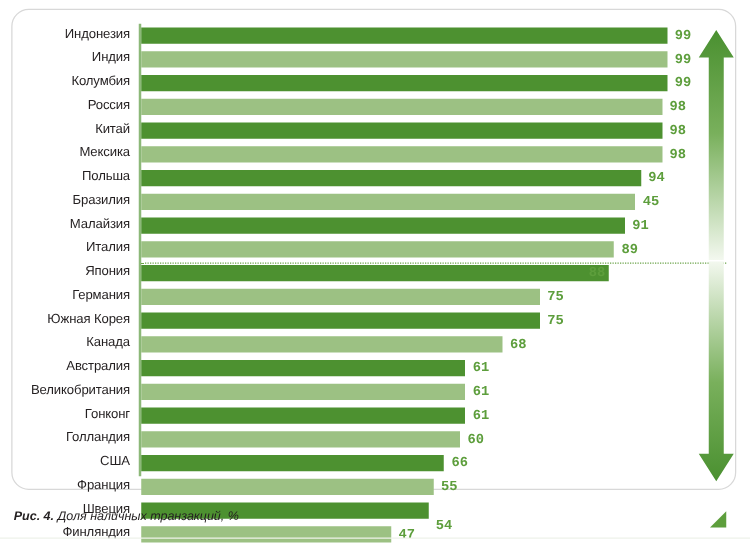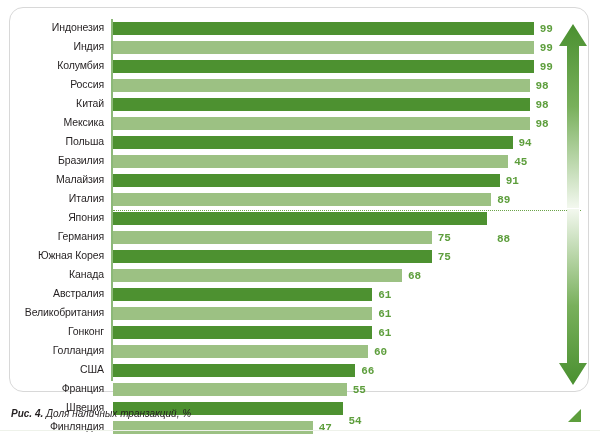--- a/index.html
+++ b/index.html
@@ -245,21 +245,21 @@
             <div class="row-label">Италия</div>
             <div class="bar-track">
               <div class="bar light" style="width: 378.25px;"></div>
               <div class="bar-value" style="left: 384.25px;">89</div>
             </div>
           </div>
           <div class="row">
             <div class="row-label">Япония</div>
             <div class="bar-track">
               <div class="bar dark" style="width: 374px;"></div>
-              <div class="bar-value" style="left: 384px; margin-top: 20px;">88</div>
+              <div class="bar-value" style="left: 358px;">88</div>
             </div>
           </div>
           <div class="row">
             <div class="row-label">Германия</div>
             <div class="bar-track">
               <div class="bar light" style="width: 318.75px;"></div>
               <div class="bar-value" style="left: 324.75px;">75</div>
             </div>
           </div>
           <div class="row">

